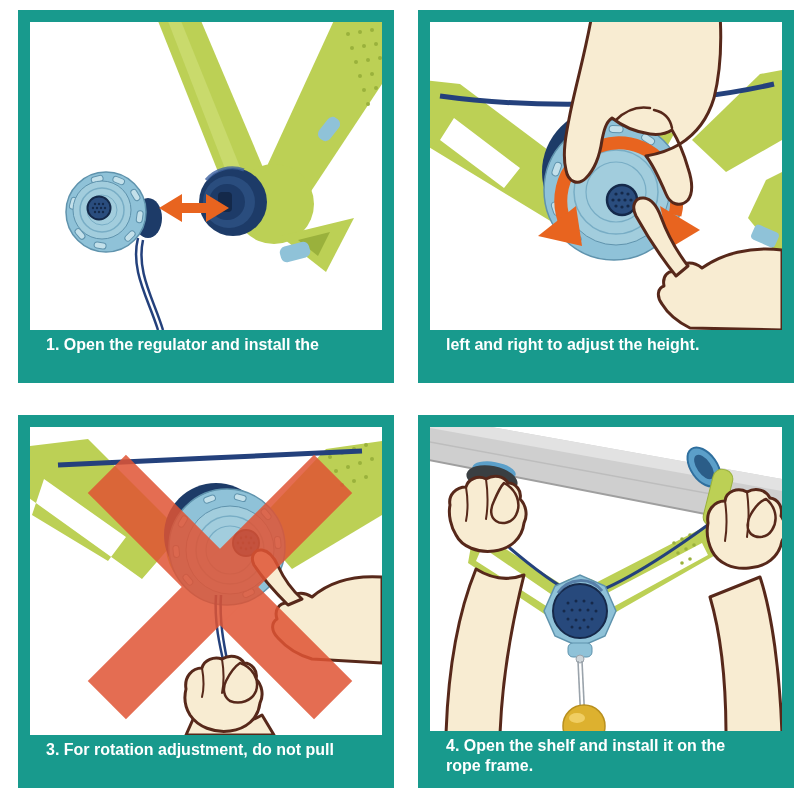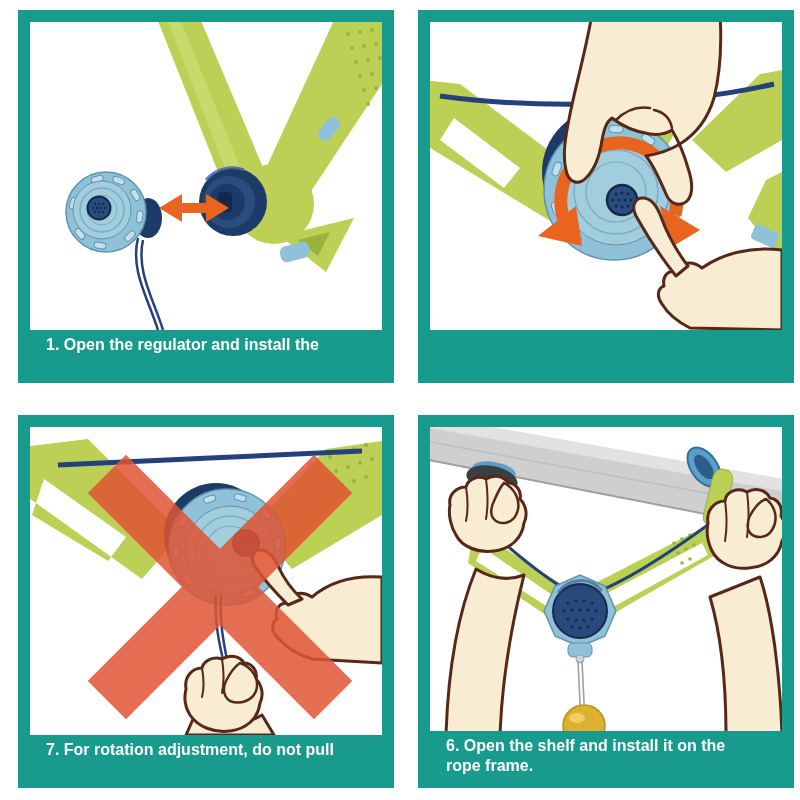--- a/index.html
+++ b/index.html
@@ -179,20 +179,21 @@
           <path class="f-skin s-out" stroke-width="3" d="M246,254 C230,234 216,212 206,194 C201,184 205,175 214,176 C222,177 227,184 231,195 C238,214 248,231 258,244 Z"></path>
         </g>
         <g>
           <path class="f-skin s-out" stroke-width="3" d="M162,-8 C156,28 146,62 140,92 C136,112 132,132 136,148 C138,160 148,164 156,156 C166,146 170,132 172,118 C174,108 176,100 182,96 C192,104 206,110 220,112 C228,113 236,112 242,108 C248,118 254,132 258,146 C262,158 264,170 258,178 C250,186 240,182 236,172 C230,158 224,144 216,134 C228,132 240,128 250,122 C266,112 278,96 284,76 C290,52 292,24 290,-8 Z"></path>
           <path class="s-out" stroke-width="2.5" fill="none" d="M186,98 C196,88 208,84 220,86"></path>
           <path class="s-out" stroke-width="2.5" fill="none" d="M224,88 C234,90 240,96 242,106"></path>
         </g>
       </svg>
     </div>
     <figcaption class="caption">
+      <div>left and right to adjust the height.</div>
     </figcaption>
   </figure>
 
   <figure class="panel">
     <div class="art">
       <svg viewBox="0 0 352 308">
         <g>
           <path class="f-green" fill-rule="evenodd" d="M-8,20 L58,12 L152,106 L112,152 L-8,66 Z M14,52 L96,110 L78,134 L2,88 Z"></path>
           <path class="f-green" d="M352,14 L352,88 L262,142 L224,98 L296,22 Z"></path>
           <g fill="var(--green-dark,#9ab13c)">
@@ -257,21 +258,21 @@
           <path class="s-out" stroke-width="2" fill="none" d="M172,241 C174,252 174,262 172,270"></path>
           <path class="s-out" stroke-width="2" fill="none" d="M192,232 C194,244 194,256 192,266"></path>
         </g>
         <g opacity="0.85">
           <rect class="f-cross" x="30" y="133" width="320" height="54" transform="rotate(45 190 160)"></rect>
           <rect class="f-cross" x="30" y="133" width="320" height="54" transform="rotate(-45 190 160)"></rect>
         </g>
       </svg>
     </div>
     <figcaption class="caption">
-      <div>7. For rotation adjustment, do not pull</div>
+      <div>3. For rotation adjustment, do not pull</div>
     </figcaption>
   </figure>
 
   <figure class="panel">
     <div class="art">
       <svg viewBox="0 0 352 308">
         <g>
           <path class="f-slab" d="M-6,-12 L352,52 L352,102 L-6,32 Z"></path>
           <path class="f-slabtop" d="M-6,-12 L352,52 L352,64 L-6,0 Z"></path>
           <path d="M-6,14 L352,80" stroke="#bdbdbd" stroke-width="1.5" fill="none"></path>
@@ -345,19 +346,19 @@
         <g>
           <path class="f-skin s-out" stroke-width="3" d="M296,308 C296,252 290,204 280,170 L330,150 C342,186 350,246 352,308 Z"></path>
           <path class="f-skin s-out" stroke-width="3" d="M278,96 C276,84 284,74 295,74 C296,64 308,60 317,65 C326,60 336,63 340,71 C348,72 353,80 351,89 C356,96 357,106 352,114 C349,130 336,140 319,141 C303,143 288,136 282,124 C278,116 276,106 278,96 Z"></path>
           <path class="f-skin s-out" stroke-width="2.5" d="M336,72 C345,79 349,92 342,103 C337,111 327,112 321,107 C316,102 317,94 321,87 C325,80 330,74 336,72 Z"></path>
           <path class="s-out" stroke-width="2" fill="none" d="M295,74 C297,88 297,102 295,114"></path>
           <path class="s-out" stroke-width="2" fill="none" d="M317,65 C319,80 319,96 317,110"></path>
         </g>
       </svg>
     </div>
     <figcaption class="caption">
-      <div>6. Open the shelf and install it on the</div>
+      <div>4. Open the shelf and install it on the</div>
       <div>rope frame.</div>
     </figcaption>
   </figure>
 
  </div>
 </div>
 
 </body></html>

